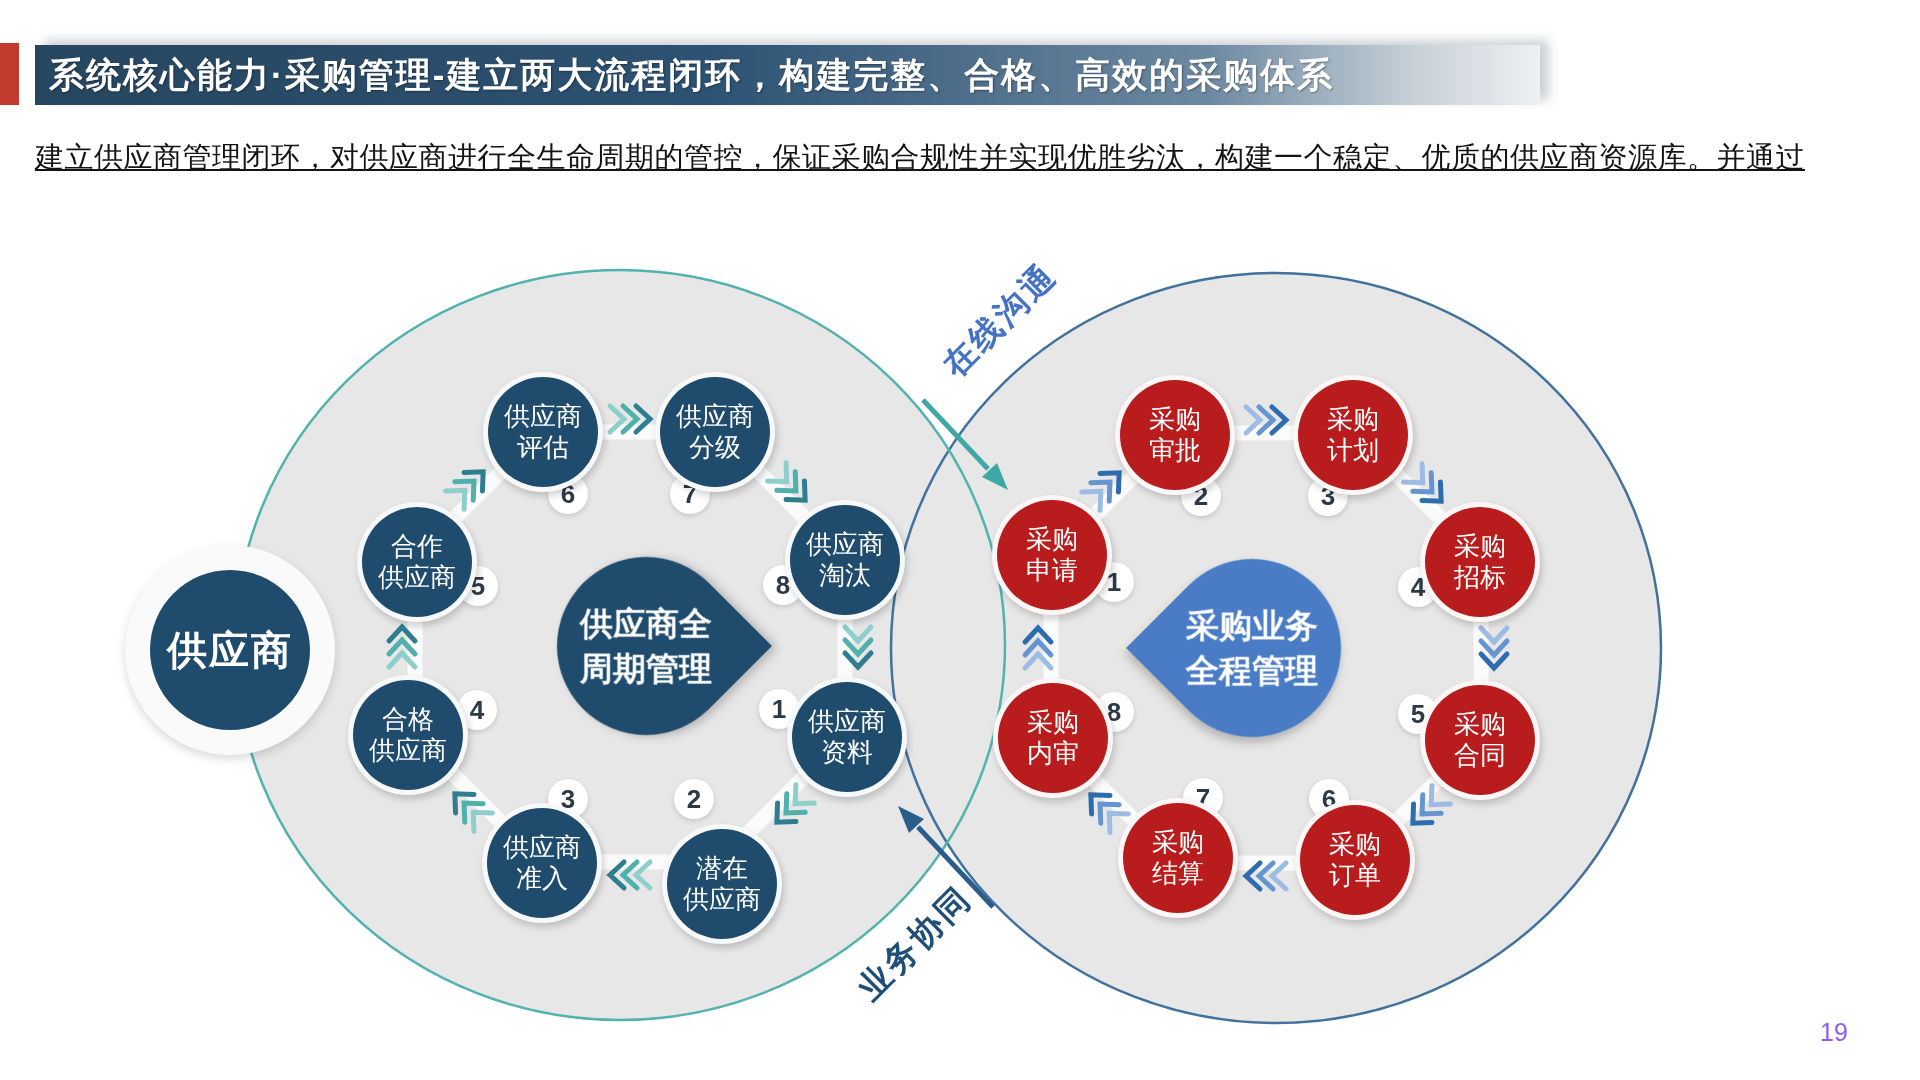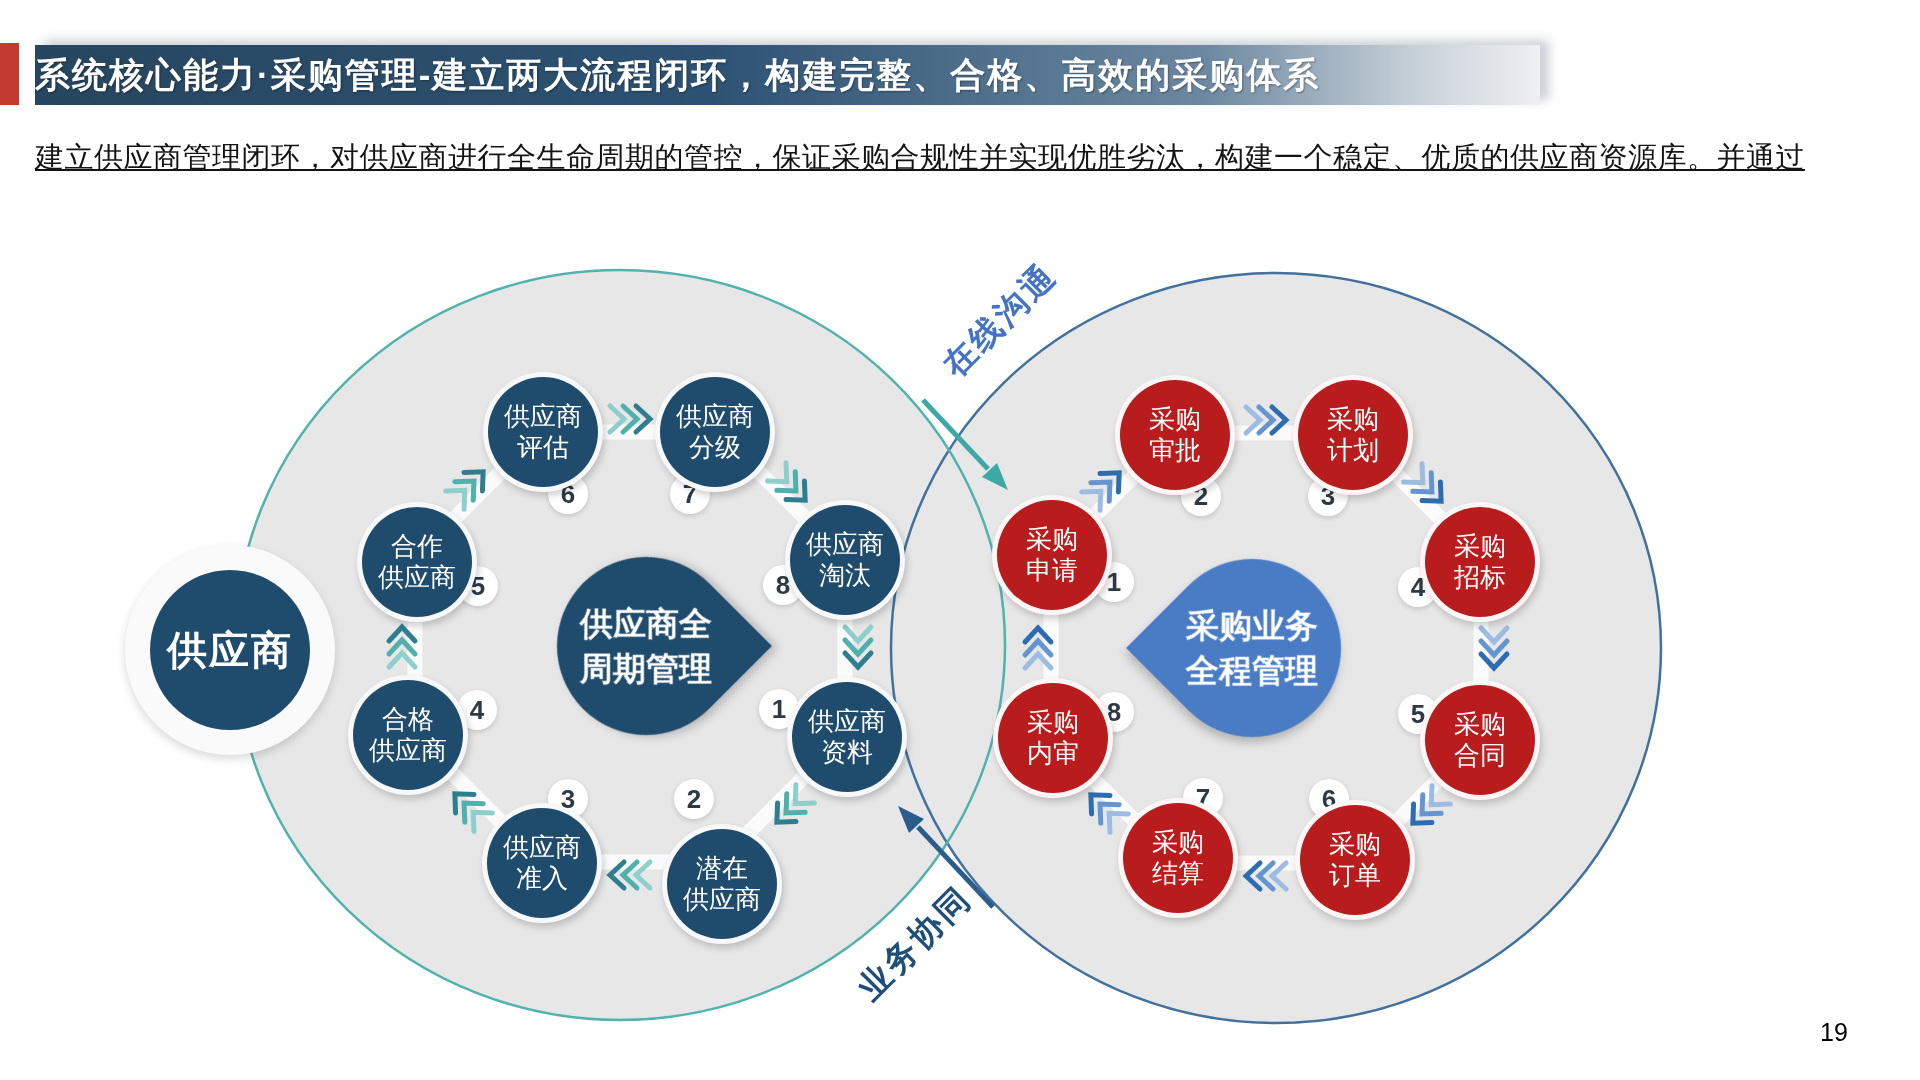--- a/index.html
+++ b/index.html
@@ -6,21 +6,21 @@
   .slide{position:relative;width:1920px;height:1080px;background:#ffffff;overflow:hidden;
          font-family:"Liberation Sans","DejaVu Sans",sans-serif;}
   .bg-svg{position:absolute;left:0;top:0;}
 
   
   .red-accent{position:absolute;left:0;top:43px;width:19px;height:62px;background:#c23b2e;}
   .title-bar{position:absolute;left:35px;top:45px;width:1505px;height:60px;
              background:linear-gradient(90deg,#27465f 0%,#2d5273 45%,#6d89a1 78%,#c9d2d9 92%,#eef0f2 100%);
              box-shadow:9px -5px 10px rgba(130,140,150,0.40);
              display:flex;align-items:center;}
-  .title-bar span{color:#ffffff;font-size:35px;font-weight:bold;letter-spacing:2px;
+  .title-bar span{color:#ffffff;font-size:35px;font-weight:bold;letter-spacing:2px;padding-left:14px;
                   text-shadow:1px 1px 2px rgba(0,0,0,0.35);white-space:nowrap;}
 
   
   .intro{position:absolute;left:35px;top:126px;width:1700px;color:#141414;font-size:29px;
          letter-spacing:0.5px;}
   .intro div{height:62px;line-height:62px;white-space:nowrap;text-decoration:underline;}
 
   
   .node{position:absolute;width:110px;height:110px;border-radius:50%;border:5px solid rgba(255,255,255,0.96);
         display:flex;flex-direction:column;align-items:center;justify-content:center;
@@ -47,21 +47,21 @@
           box-shadow:0 4px 10px rgba(0,0,0,0.15);display:flex;align-items:center;justify-content:center;}
   .entity-inner{width:160px;height:160px;border-radius:50%;display:flex;align-items:center;justify-content:center;}
   .entity-inner span{color:#ffffff;font-size:40px;font-weight:bold;letter-spacing:2px;white-space:nowrap;}
 
   
   .diag-label{position:absolute;width:220px;text-align:center;font-size:33px;font-weight:bold;
               letter-spacing:3px;white-space:nowrap;}
   .online{left:890px;top:298px;transform:rotate(-45deg);color:#4473c5;}
   .collab{left:805px;top:921px;transform:rotate(-45deg);color:#1f4e79;}
 
-  .page-number{position:absolute;left:1820px;top:1018px;color:#000000;font-size:25px;}
+  .page-number{position:absolute;left:1820px;top:1018px;color:#8b5cf6;font-size:25px;}
 </style>
 </head>
 <body>
 
 <div class="slide">
 
   <svg class="bg-svg" width="1920" height="1080" viewBox="0 0 1920 1080">
 
     <ellipse cx="1276" cy="648" rx="385" ry="375" fill="#e7e7e7"></ellipse>
     <ellipse cx="620" cy="645" rx="385" ry="375" fill="#e7e7e7"></ellipse>

